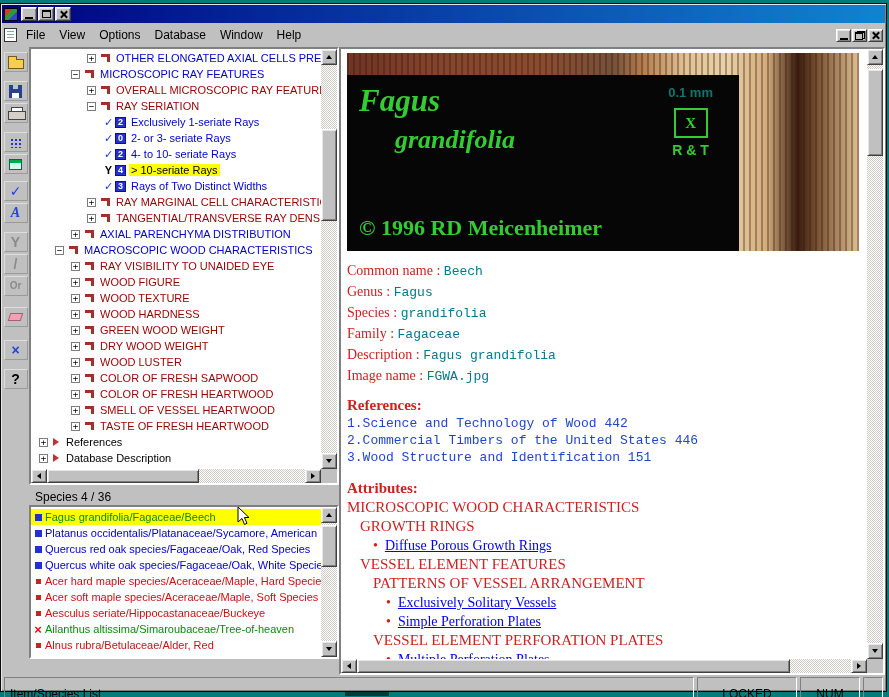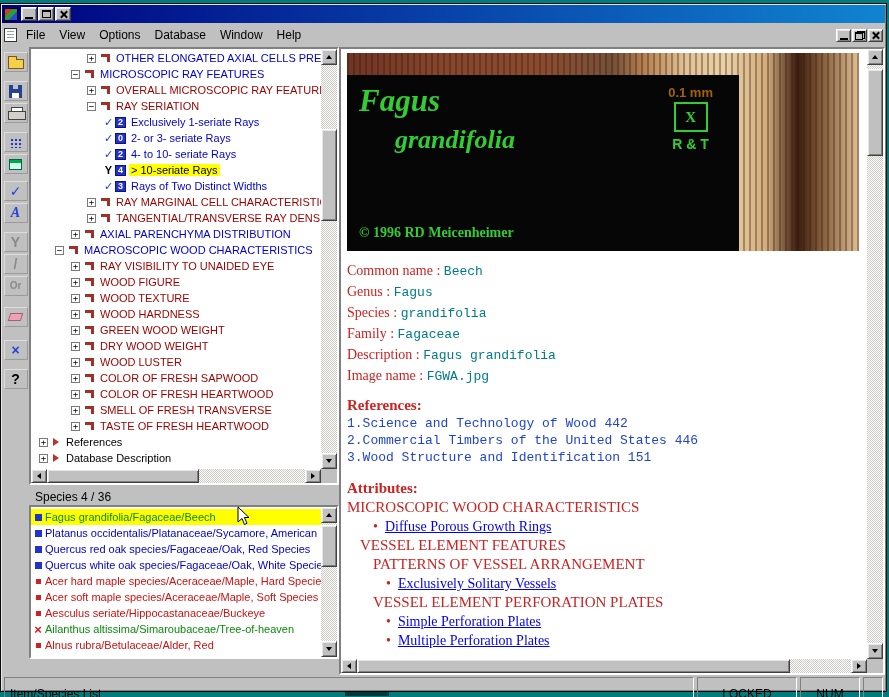--- a/index.html
+++ b/index.html
@@ -90,25 +90,25 @@
   .right-panel{width:546px;height:628px;display:grid;grid-template-columns:1fr 16px;grid-template-rows:1fr 14px;background:#c0c0c0;}
   .detail-scroll{background:#fff;overflow:hidden;padding:4px 0 0 6px;}
   .specimen{position:relative;width:512px;height:198px;background-color:#c9a87d;
     background-image:
       repeating-linear-gradient(90deg, rgba(60,20,10,0.35) 0 2px, rgba(0,0,0,0) 2px 6px),
       linear-gradient(90deg,#6e3424 0%,#83452c 18%,#8a4c30 38%,#74513a 52%,#b58050 58%,#e0c295 66%,#e8d2a8 74%,#d2ad7c 82%,#3a1d10 88%,#7a5434 92%,#dfc094 100%);}
   .black-card{position:absolute;left:0;top:22px;width:392px;bottom:0;background:#060606;padding:8px 12px;}
   .genus{font-family:"Liberation Serif","DejaVu Serif",serif;font-style:italic;font-weight:bold;font-size:31px;color:#33cc33;line-height:36px;}
   .species-nm{font-family:"Liberation Serif","DejaVu Serif",serif;font-style:italic;font-weight:bold;font-size:26px;color:#33cc33;margin:6px 0 0 36px;line-height:30px;}
   .scale-block{position:absolute;top:10px;right:26px;text-align:center;}
-  .scale-text{color:#a16207;font-size:13px;font-weight:bold;margin-bottom:2px;}
+  .scale-text{color:#0f766e;font-size:13px;font-weight:bold;margin-bottom:8px;}
   .axis-box{width:34px;height:30px;border:2px solid #33cc33;color:#33cc33;font-weight:bold;font-size:15px;line-height:26px;
     margin:0 auto;text-align:center;font-family:"Liberation Serif",serif;}
   .axis-rt{color:#33cc33;font-weight:bold;font-size:14px;margin-top:4px;}
-  .copyright{position:absolute;left:12px;bottom:10px;color:#33cc33;font-weight:bold;font-size:14px;font-family:"Liberation Serif","DejaVu Serif",serif;}
+  .copyright{position:absolute;left:12px;bottom:10px;color:#33cc33;font-weight:bold;font-size:22px;font-family:"Liberation Serif","DejaVu Serif",serif;}
 
   .fields{margin-top:9px;}
   .field{line-height:19px;white-space:nowrap;}
   .f-lbl{font-family:"Liberation Serif","DejaVu Serif",serif;font-size:14px;color:#cc2222;}
   .f-val{font-family:"Liberation Mono","DejaVu Sans Mono",monospace;font-size:13px;color:#007a8a;}
   .refs-heading{margin-top:10px;font-family:"Liberation Serif",serif;font-size:15px;font-weight:bold;color:#cc2222;line-height:19px;}
   .ref-line{font-family:"Liberation Mono","DejaVu Sans Mono",monospace;font-size:13px;color:#2244cc;line-height:17px;white-space:nowrap;}
   .attrs-heading{margin-top:12px;font-family:"Liberation Serif",serif;font-size:15px;font-weight:bold;color:#cc2222;line-height:20px;}
   .attr-line{font-family:"Liberation Serif","DejaVu Serif",serif;font-size:15px;color:#cc2222;line-height:19px;white-space:nowrap;}
   .link-line{font-size:14px;}
@@ -339,21 +339,21 @@
                 <span class="tree-label c-maroon">COLOR OF FRESH SAPWOOD</span>
               </div>
               <div class="tree-row" style="padding-left: 40px;">
                 <span class="expander">+</span>
                 <span class="cat-icon"></span>
                 <span class="tree-label c-maroon">COLOR OF FRESH HEARTWOOD</span>
               </div>
               <div class="tree-row" style="padding-left: 40px;">
                 <span class="expander">+</span>
                 <span class="cat-icon"></span>
-                <span class="tree-label c-maroon">SMELL OF FRESH TRANSVERSE</span>
+                <span class="tree-label c-maroon">SMELL OF VESSEL HEARTWOOD</span>
               </div>
               <div class="tree-row" style="padding-left: 40px;">
                 <span class="expander">+</span>
                 <span class="cat-icon"></span>
                 <span class="tree-label c-maroon">TASTE OF FRESH HEARTWOOD</span>
               </div>
               <div class="tree-row" style="padding-left: 8px;">
                 <span class="expander">+</span>
                 <span class="arrow-icon"></span>
                 <span class="tree-label c-black">References</span>
@@ -492,26 +492,27 @@
             </div>
           <div class="refs-heading">References:</div>
           <div id="refs">
               <div class="ref-line">1.Science and Technology of Wood 442</div>
               <div class="ref-line">2.Commercial Timbers of the United States 446</div>
               <div class="ref-line">3.Wood Structure and Identification 151</div>
             </div>
           <div class="attrs-heading">Attributes:</div>
           <div id="attrs">
               <div class="attr-line heading-line" style="padding-left: 0px;">MICROSCOPIC WOOD CHARACTERISTICS</div>
+              <div class="attr-line heading-line" style="padding-left: 13px;">GROWTH RINGS</div>
               <div class="attr-line link-line" style="padding-left: 26px;"><span class="a-bullet">•</span><span class="attr-link">Diffuse Porous Growth Rings</span></div>
               <div class="attr-line heading-line" style="padding-left: 13px;">VESSEL ELEMENT FEATURES</div>
               <div class="attr-line heading-line" style="padding-left: 26px;">PATTERNS OF VESSEL ARRANGEMENT</div>
               <div class="attr-line link-line" style="padding-left: 39px;"><span class="a-bullet">•</span><span class="attr-link">Exclusively Solitary Vessels</span></div>
+              <div class="attr-line link-line" style="padding-left: 39px;"><span class="a-bullet">•</span><span class="attr-link">Simple Perforation Plates</span></div>
               <div class="attr-line heading-line" style="padding-left: 26px;">VESSEL ELEMENT PERFORATION PLATES</div>
-              <div class="attr-line link-line" style="padding-left: 39px;"><span class="a-bullet">•</span><span class="attr-link">Simple Perforation Plates</span></div>
               <div class="attr-line link-line" style="padding-left: 39px;"><span class="a-bullet">•</span><span class="attr-link">Multiple Perforation Plates</span></div>
             </div>
         </div>
         <div class="vscroll">
           <div class="sb-btn">
               <span class="tri-up"></span>
             </div>
           <div class="sb-track">
               <div class="sb-thumb" style="top:4px;height:87px;"></div>
             </div>

